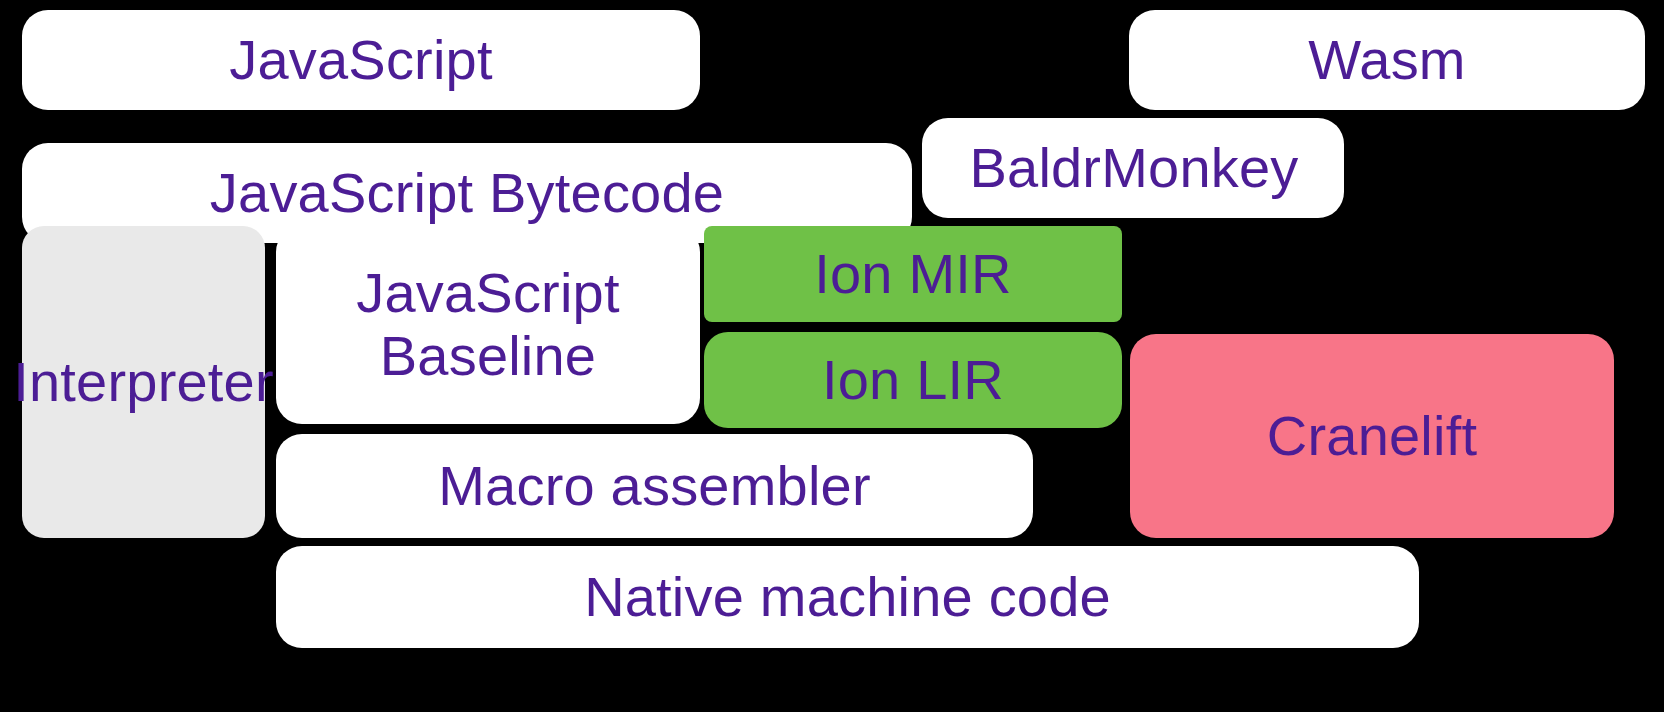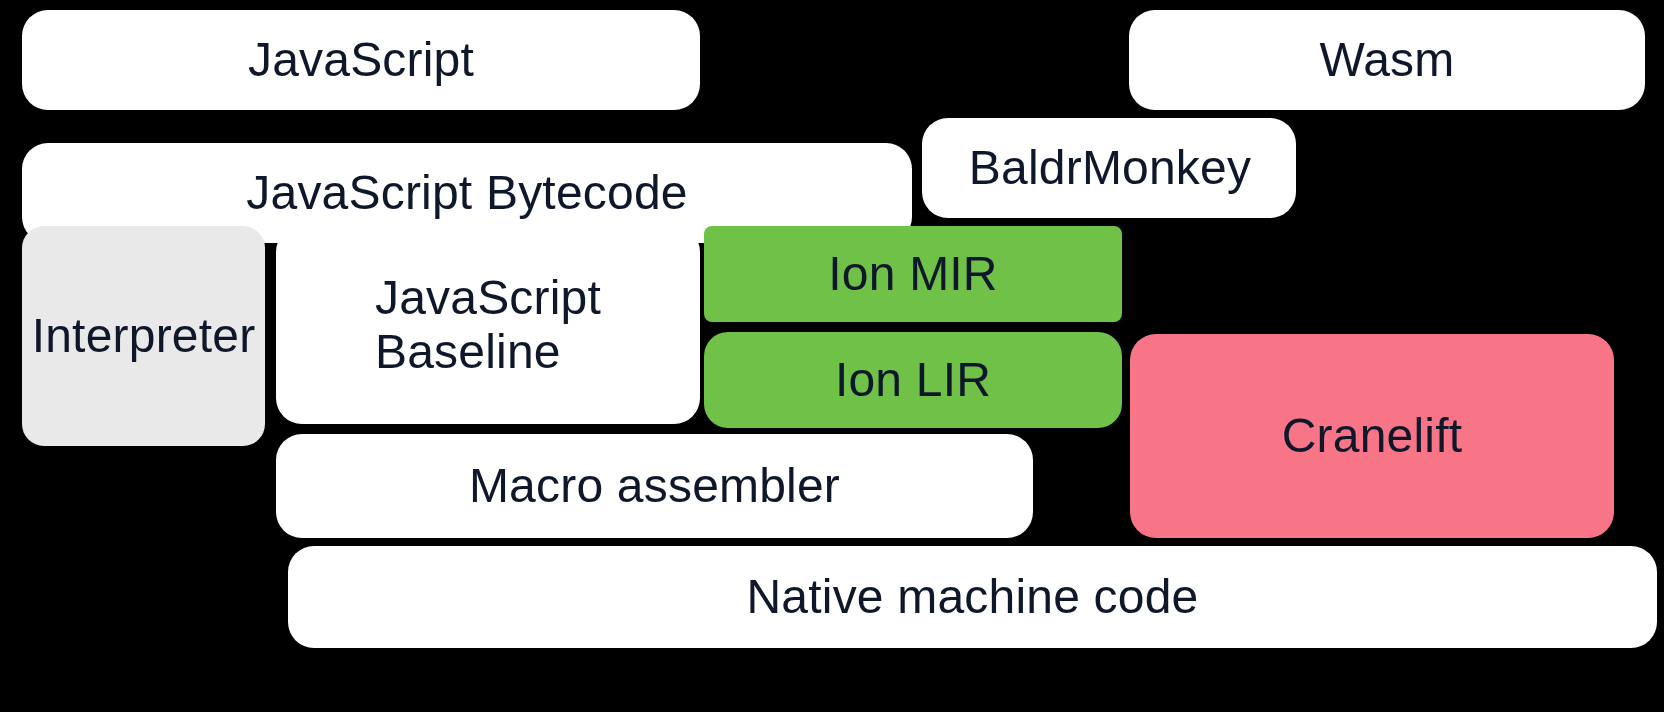--- a/index.html
+++ b/index.html
@@ -17,53 +17,53 @@
     height: 712px;
     background: #000000;
     overflow: hidden;
   }
   .node {
     position: absolute;
     box-sizing: border-box;
     display: flex;
     align-items: center;
     justify-content: center;
-    text-align: left;
+    text-align: center;
     background: #ffffff;
-    color: #0f172a;
+    color: #4c1d95;
     border-radius: 26px;
-    font-size: 48px;
+    font-size: 56px;
     line-height: 1.12;
     letter-spacing: 0.2px;
     white-space: pre-line;
     padding: 0 10px;
   }
   .node.gray   { background: #e9e9e9; }
   .node.green  { background: #6fc147; }
   .node.pink   { background: #f87588; }
 
   
   #n-javascript      { left: 22px;   top: 10px;  width: 678px; height: 100px; }
   #n-asmjs           { left: 705px;  top: 10px;  width: 417px; height: 100px; }
   #n-wasm            { left: 1129px; top: 10px;  width: 516px; height: 100px; }
 
   
   #n-js-bytecode     { left: 22px;   top: 118px; width: 890px; height: 100px; margin-top: 25px; }
-  #n-baldrmonkey     { left: 922px;  top: 118px; width: 374px; height: 100px; padding-left: 12px; }
+  #n-baldrmonkey     { left: 922px;  top: 118px; width: 422px; height: 100px; padding-left: 12px; }
 
   
-  #n-interpreter     { left: 22px;   top: 226px; width: 243px; height: 220px; border-radius: 22px; }
+  #n-interpreter     { left: 22px;   top: 226px; width: 243px; height: 312px; border-radius: 22px; }
   #n-js-baseline     { left: 276px;  top: 226px; width: 424px; height: 198px; }
   #n-ion-mir         { left: 704px;  top: 226px; width: 418px; height: 96px;  border-radius: 8px; }
   #n-ion-lir         { left: 704px;  top: 332px; width: 418px; height: 96px;  border-radius: 24px; }
   #n-macro-assembler { left: 276px;  top: 434px; width: 757px; height: 104px; }
   #n-cranelift       { left: 1130px; top: 334px; width: 484px; height: 204px; }
 
   
-  #n-native-code     { left: 276px;  top: 546px; width: 1369px; height: 102px; margin-left: 12px; }
+  #n-native-code     { left: 276px;  top: 546px; width: 1143px; height: 102px; }
 </style>
 </head>
 <body>
 
 <div id="stage">
 
   <div class="node" id="n-javascript">JavaScript</div>
 
 
   <div class="node" id="n-wasm">Wasm</div>

